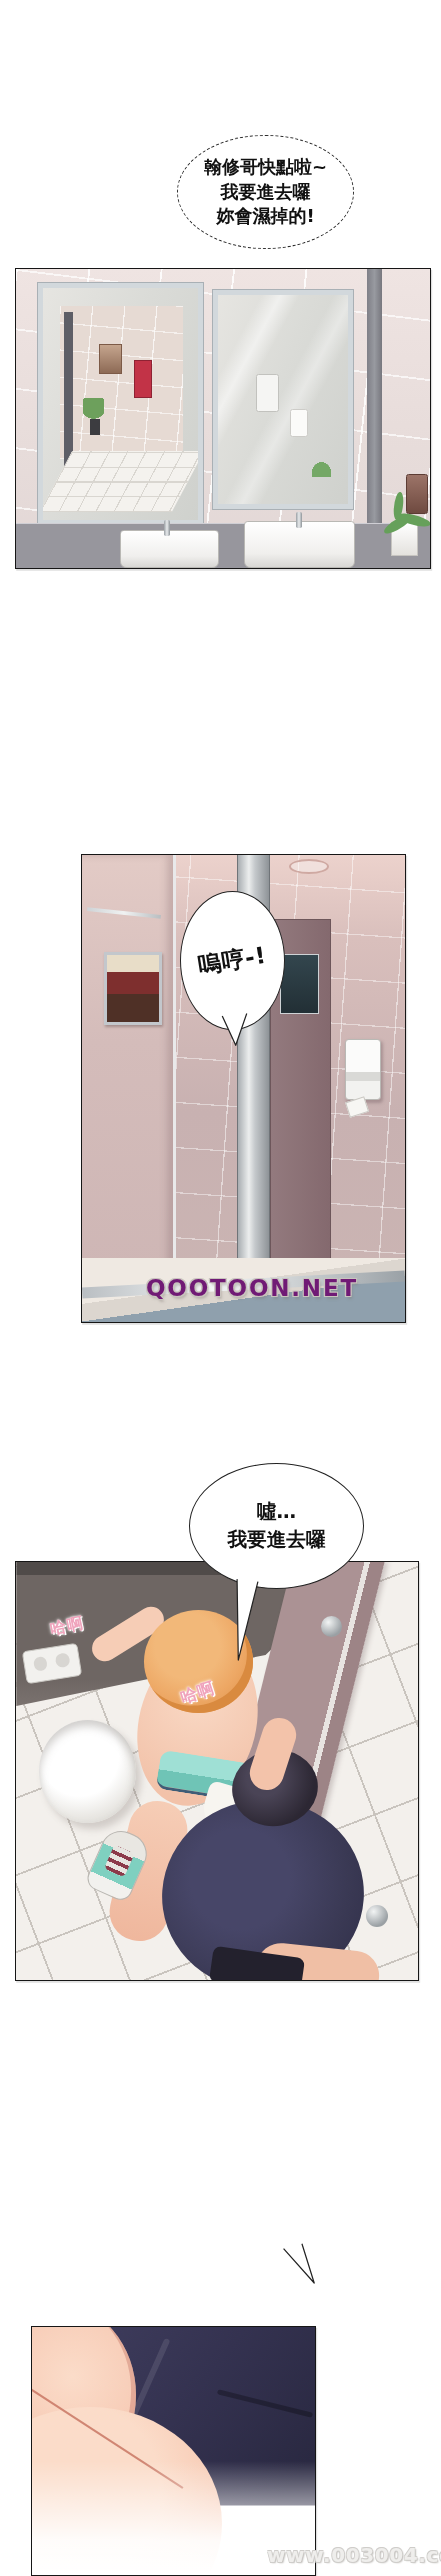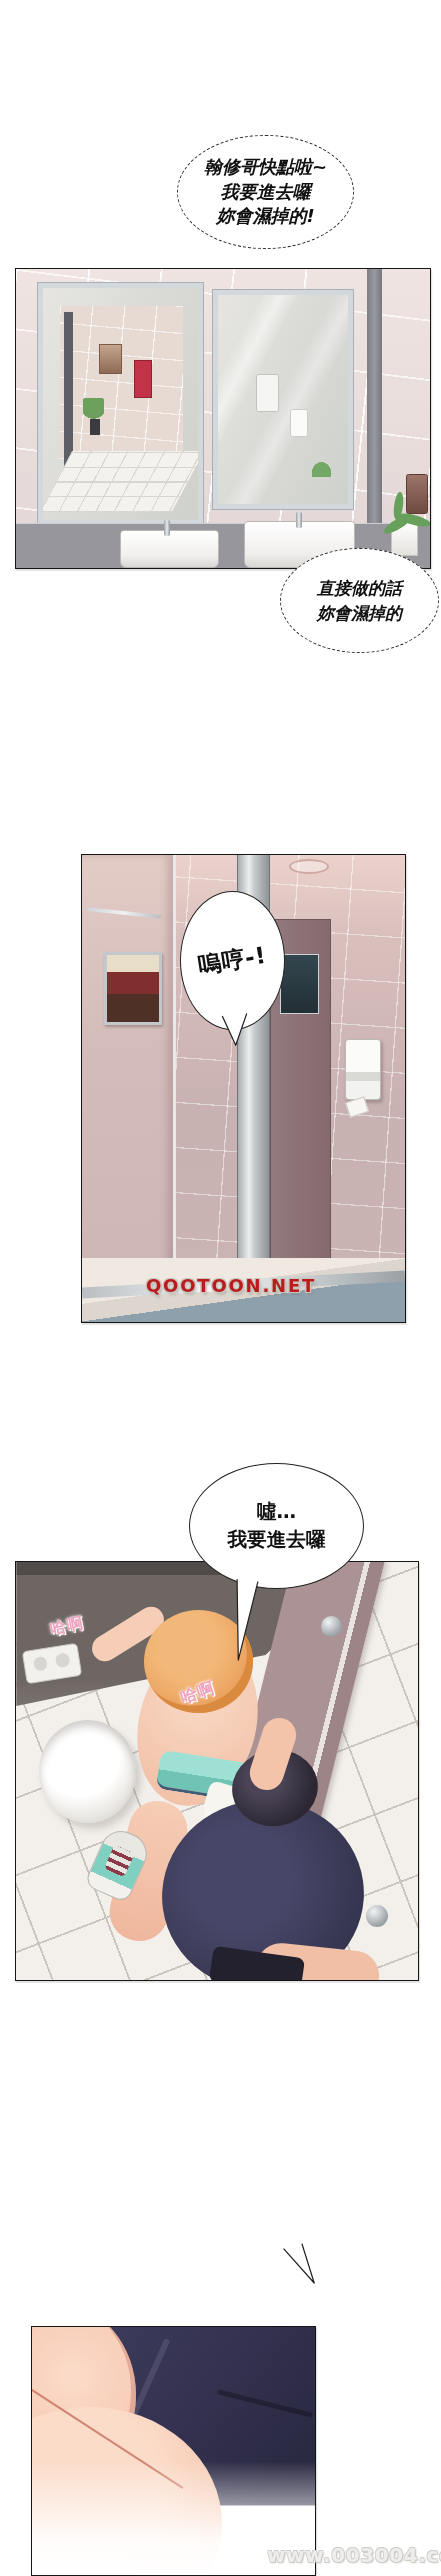--- a/index.html
+++ b/index.html
@@ -5,21 +5,21 @@
   html,body{margin:0;padding:0;background:#ffffff;}
   .page{position:relative;width:442px;height:2576px;background:#fff;overflow:hidden;
         font-family:"DejaVu Sans","Liberation Sans",sans-serif;}
   .panel{position:absolute;border:1.8px solid #161616;box-shadow:1.2px 1.8px 0 rgba(0,0,0,.12);
          overflow:hidden;background:#fff;}
   .abs{position:absolute;}
   
   .bubble{position:absolute;background:#fff;border-radius:50%;display:flex;flex-direction:column;
           justify-content:center;align-items:center;text-align:center;z-index:30;
           color:#111;font-weight:700;}
-  .bubble.dashed{border:1.8px dashed #2c2c2c;font-style:italic;}
+  .bubble.dashed{border:1.8px dashed #2c2c2c;}
   .bubble.solid{border:1.2px solid #222;}
   .bubble .ln{display:block;white-space:nowrap;}
   .tail{position:absolute;z-index:31;}
   
   .p1-wall{position:absolute;inset:0;background:
       repeating-linear-gradient(96deg,rgba(255,255,255,.85) 0 1.8px,transparent 1.8px 72px),
       repeating-linear-gradient(7deg,rgba(255,255,255,.7) 0 1.8px,transparent 1.8px 59px),
       linear-gradient(180deg,#efe4e2 0%,#e7dcda 60%,#e2d7d6 100%);}
   .mirror{position:absolute;border:5.5px solid #d2d8dc;outline:1.2px solid #a9b0b5;
       background:linear-gradient(112deg,#e6e5e1 0%,#dadbd7 45%,#cfd1cd 100%);overflow:hidden;}
@@ -42,21 +42,21 @@
   
   .p3-floor{position:absolute;left:-25%;top:-25%;width:150%;height:150%;transform:rotate(-21deg);
       background:
       repeating-linear-gradient(0deg,#c9c4be 0 1.8px,transparent 1.8px 72px),
       repeating-linear-gradient(90deg,#c9c4be 0 1.8px,transparent 1.8px 72px),
       #f3f0ec;}
   .blob{position:absolute;border-radius:50%;}
   .sfx{position:absolute;font-weight:700;letter-spacing:1.2px;z-index:20;
       text-shadow:0 0 1.8px #fff,0 0 3.7px #fff,1.2px 1.2px 0 #fff;}
   
-  .wm1{position:absolute;z-index:40;font-size:18px;font-weight:800;letter-spacing:1.8px;color:#b91c1c;
+  .wm1{position:absolute;z-index:40;font-size:23px;font-weight:800;letter-spacing:1.8px;color:#701a75;
       text-shadow:-1.2px -1.2px 0 #c9c4be,1.2px -1.2px 0 #c9c4be,-1.2px 1.2px 0 #c9c4be,1.2px 1.2px 0 #c9c4be,1.8px 2.5px 2.5px rgba(120,115,110,.35);}
   .wm2{position:absolute;z-index:40;font-size:20px;font-weight:800;letter-spacing:0.6px;color:#efeeec;
       text-shadow:-0.6px -0.6px 0 #cfcdca,0.6px -0.6px 0 #cfcdca,-0.6px 0.6px 0 #cfcdca,1.2px 1.2px 1.8px #bdbab6;}
 </style>
 </head>
 <body>
 
 <div class="page">
 
   <div class="bubble dashed" style="left:177px;top:135px;width:175px;height:112px;font-size:18px;line-height:24.5px;">
@@ -95,24 +95,20 @@
     <div class="faucet" style="left:280px;bottom:40px;"></div>
 
     <div class="abs" style="left:375px;bottom:12.3px;width:24.5px;height:32px;background:linear-gradient(180deg,#ffffff,#e4e2de);border:0.6px solid #c6c4c0;"></div>
     <div class="plant-leaf" style="left:366px;bottom:39px;width:32px;height:9.8px;transform:rotate(-28deg);"></div>
     <div class="plant-leaf" style="left:381px;bottom:43px;width:34px;height:9.8px;transform:rotate(18deg);"></div>
     <div class="plant-leaf" style="left:378px;bottom:48px;width:8.6px;height:28px;transform:rotate(4deg);"></div>
 
     <div class="abs" style="right:2.5px;bottom:54px;width:19.6px;height:38px;background:linear-gradient(180deg,#9c7468,#6f4a40);border:1.2px solid #5c3c34;border-radius:2.5px;"></div>
   </div>
 
-  <div class="bubble dashed" style="left:280px;top:548px;width:157px;height:103px;font-size:17px;line-height:24.5px;">
-    <span class="ln">直接做的話</span>
-    <span class="ln">妳會濕掉的</span>
-  </div>
 
   <div class="panel" style="left:81px;top:854px;width:323px;height:467px;">
     <div class="p2-bg"></div>
 
     <div class="abs" style="left:207px;top:3.7px;width:36px;height:11px;border:2.5px solid #cfa9a2;border-radius:50%;background:rgba(255,255,255,.35);"></div>
 
     <div class="abs" style="left:0;top:0;width:91px;height:100%;background:linear-gradient(180deg,#e3cbc6 0%,#d4bcba 40%,#cdb5b4 100%);border-right:3.1px solid #e9e9ea;box-shadow:inset -6.1px 0 7.4px rgba(120,90,95,.25);">
       <div class="abs" style="left:22px;top:97px;width:52px;height:67px;background:linear-gradient(180deg,#e8ddc8 0 26%,#7e2f2e 26% 58%,#4f3026 58% 100%);border:3.1px solid #c3c7cc;box-shadow:1.2px 1.8px 2.5px rgba(90,70,70,.4);"></div>
       <div class="abs" style="left:4.9px;top:56px;width:74px;height:3.7px;background:linear-gradient(90deg,#cfd3d6,#f0f2f2,#b9bec1);transform:rotate(6deg);"></div>
     </div>

